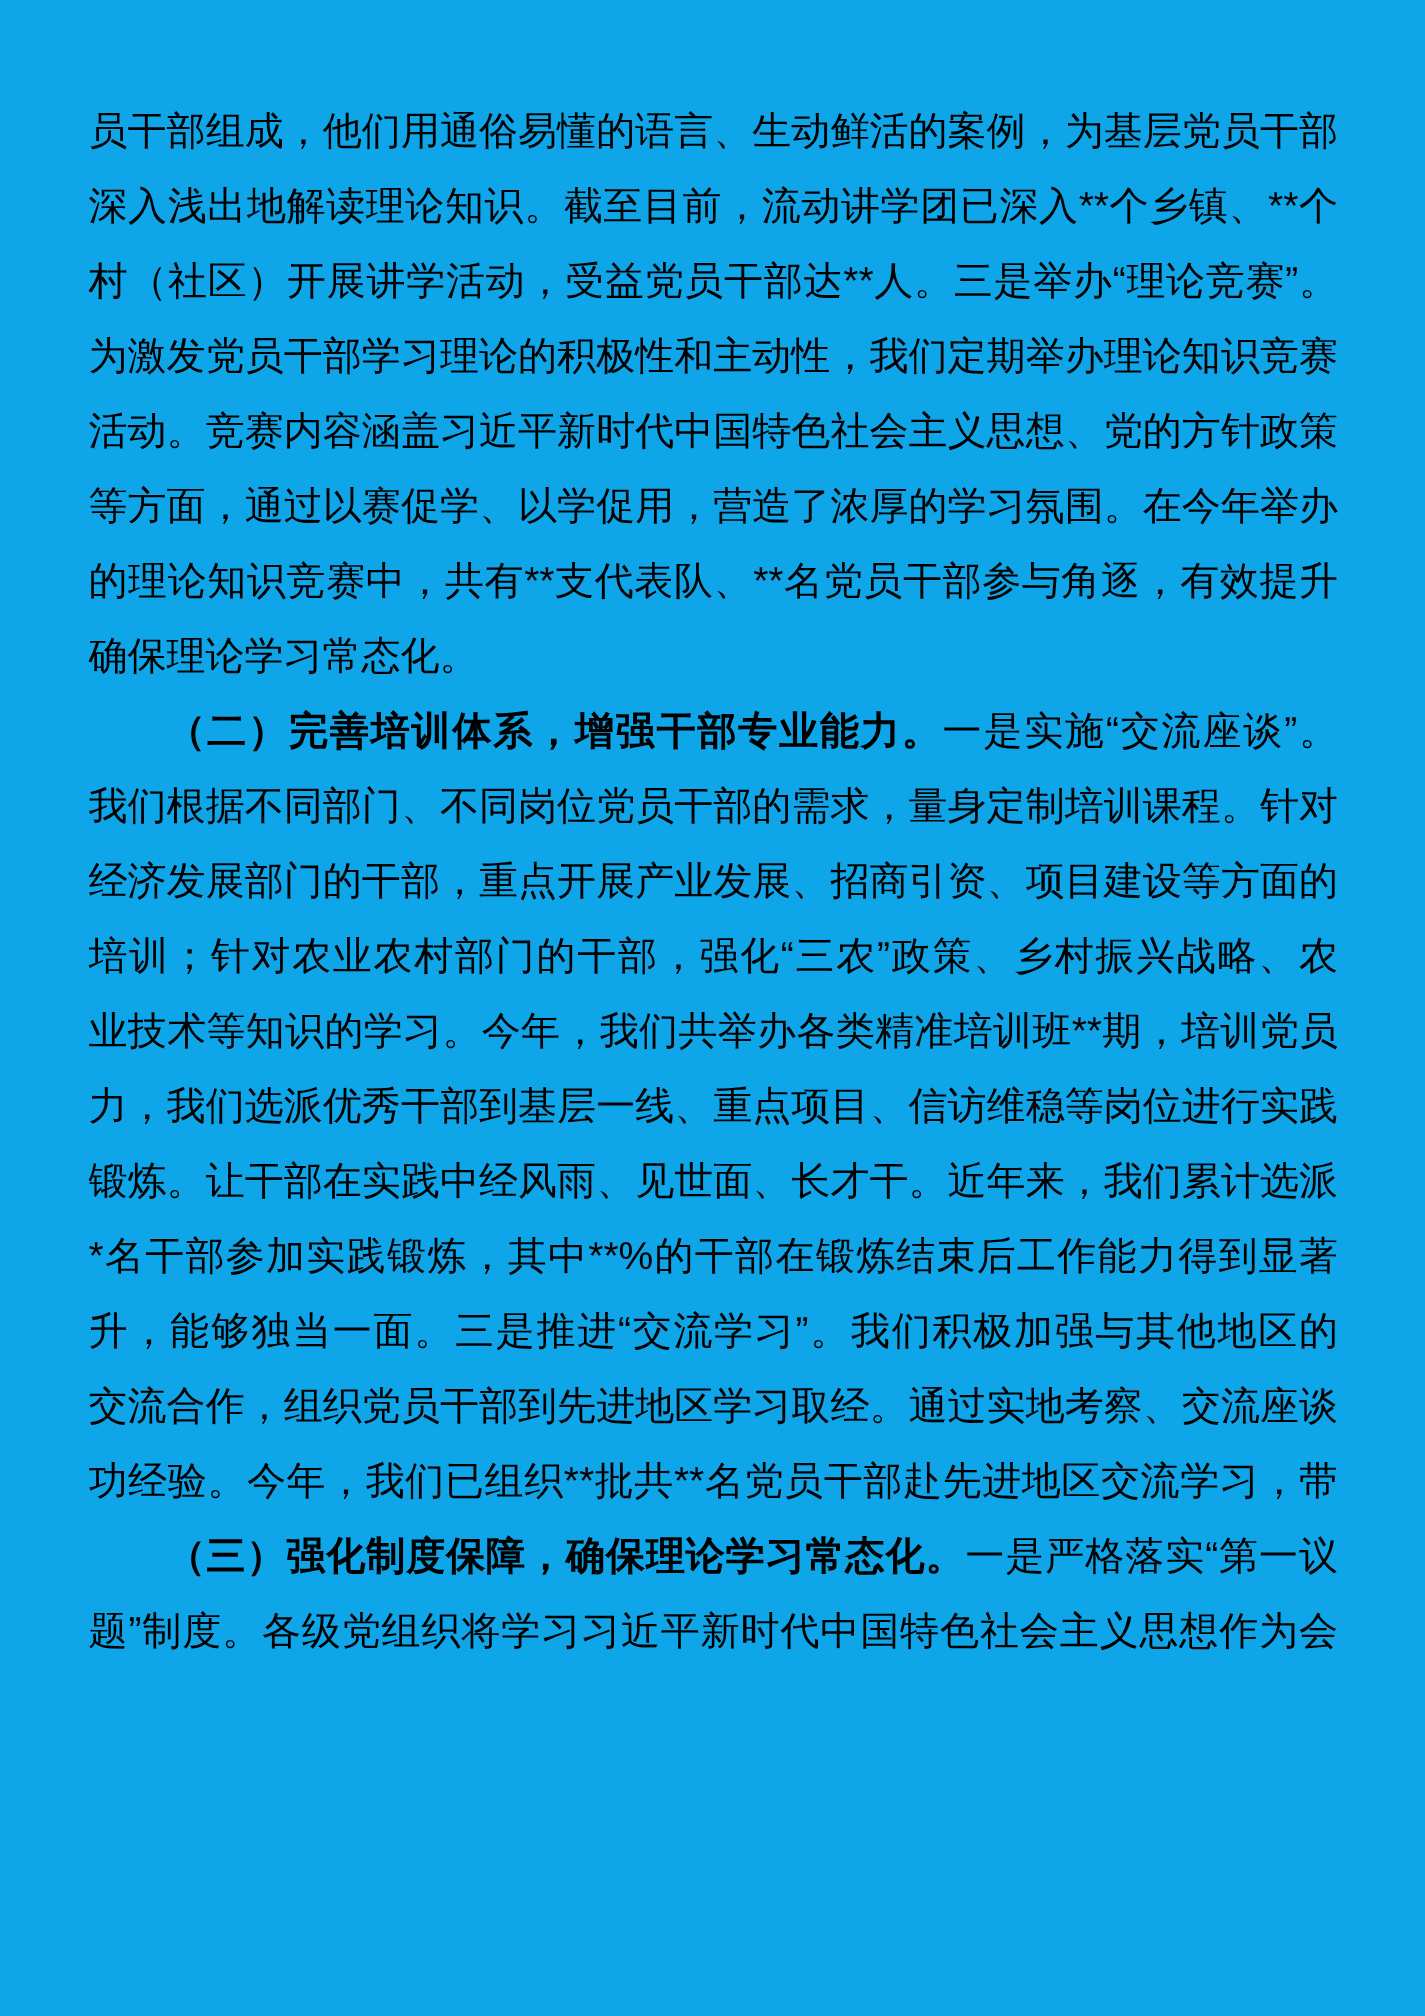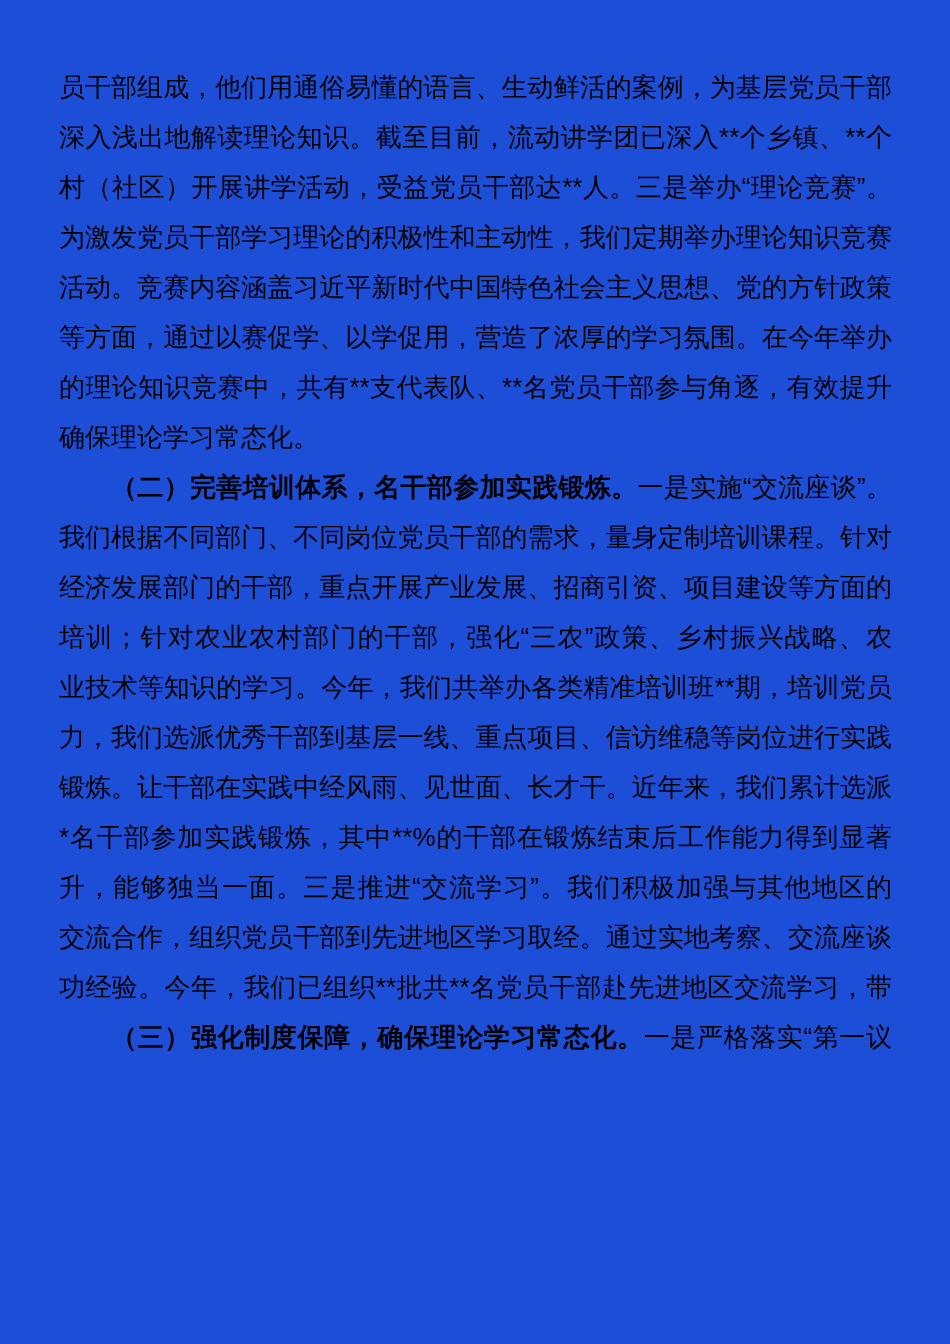--- a/index.html
+++ b/index.html
@@ -4,21 +4,21 @@
 <style>
   html, body {
     margin: 0;
     padding: 0;
     background: #ffffff;
   }
   .page {
     position: relative;
     width: 950px;
     height: 1344px;
-    background: #1d4ed8;
+    background: #0ea5e9;
     overflow: hidden;
   }
   .doc-content {
     position: absolute;
     left: 59px;
     top: 62px;
     width: 833px;
     font-family: "Liberation Sans", "DejaVu Sans", sans-serif;
     font-size: 26px;
     color: #000000;
@@ -49,26 +49,27 @@
 <div class="page">
   <div class="doc-content" id="doc-body">
       <div class="doc-line force-justify"><span class="seg-regular">员干部组成，他们用通俗易懂的语言、生动鲜活的案例，为基层党员干部</span></div>
       <div class="doc-line force-justify"><span class="seg-regular">深入浅出地解读理论知识。截至目前，流动讲学团已深入**个乡镇、**个</span></div>
       <div class="doc-line force-justify"><span class="seg-regular">村（社区）开展讲学活动，受益党员干部达**人。三是举办“理论竞赛”。</span></div>
       <div class="doc-line force-justify"><span class="seg-regular">为激发党员干部学习理论的积极性和主动性，我们定期举办理论知识竞赛</span></div>
       <div class="doc-line force-justify"><span class="seg-regular">活动。竞赛内容涵盖习近平新时代中国特色社会主义思想、党的方针政策</span></div>
       <div class="doc-line force-justify"><span class="seg-regular">等方面，通过以赛促学、以学促用，营造了浓厚的学习氛围。在今年举办</span></div>
       <div class="doc-line force-justify"><span class="seg-regular">的理论知识竞赛中，共有**支代表队、**名党员干部参与角逐，有效提升</span></div>
       <div class="doc-line"><span class="seg-regular">确保理论学习常态化。</span></div>
-      <div class="doc-line force-justify indent"><span class="seg-bold">（二）完善培训体系，名干部参加实践锻炼。</span><span class="seg-regular">一是实施“交流座谈”。</span></div>
+      <div class="doc-line force-justify indent"><span class="seg-bold">（二）完善培训体系，增强干部专业能力。</span><span class="seg-regular">一是实施“交流座谈”。</span></div>
       <div class="doc-line force-justify"><span class="seg-regular">我们根据不同部门、不同岗位党员干部的需求，量身定制培训课程。针对</span></div>
       <div class="doc-line force-justify"><span class="seg-regular">经济发展部门的干部，重点开展产业发展、招商引资、项目建设等方面的</span></div>
       <div class="doc-line force-justify"><span class="seg-regular">培训；针对农业农村部门的干部，强化“三农”政策、乡村振兴战略、农</span></div>
       <div class="doc-line force-justify"><span class="seg-regular">业技术等知识的学习。今年，我们共举办各类精准培训班**期，培训党员</span></div>
       <div class="doc-line force-justify"><span class="seg-regular">力，我们选派优秀干部到基层一线、重点项目、信访维稳等岗位进行实践</span></div>
       <div class="doc-line force-justify"><span class="seg-regular">锻炼。让干部在实践中经风雨、见世面、长才干。近年来，我们累计选派*</span></div>
       <div class="doc-line force-justify"><span class="seg-regular">*名干部参加实践锻炼，其中**%的干部在锻炼结束后工作能力得到显著提</span></div>
       <div class="doc-line force-justify"><span class="seg-regular">升，能够独当一面。三是推进“交流学习”。我们积极加强与其他地区的</span></div>
       <div class="doc-line force-justify"><span class="seg-regular">交流合作，组织党员干部到先进地区学习取经。通过实地考察、交流座谈</span></div>
       <div class="doc-line force-justify"><span class="seg-regular">功经验。今年，我们已组织**批共**名党员干部赴先进地区交流学习，带</span></div>
       <div class="doc-line force-justify indent"><span class="seg-bold">（三）强化制度保障，确保理论学习常态化。</span><span class="seg-regular">一是严格落实“第一议</span></div>
+      <div class="doc-line force-justify"><span class="seg-regular">题”制度。各级党组织将学习习近平新时代中国特色社会主义思想作为会</span></div>
     </div>
 </div>
 
 </body></html>

